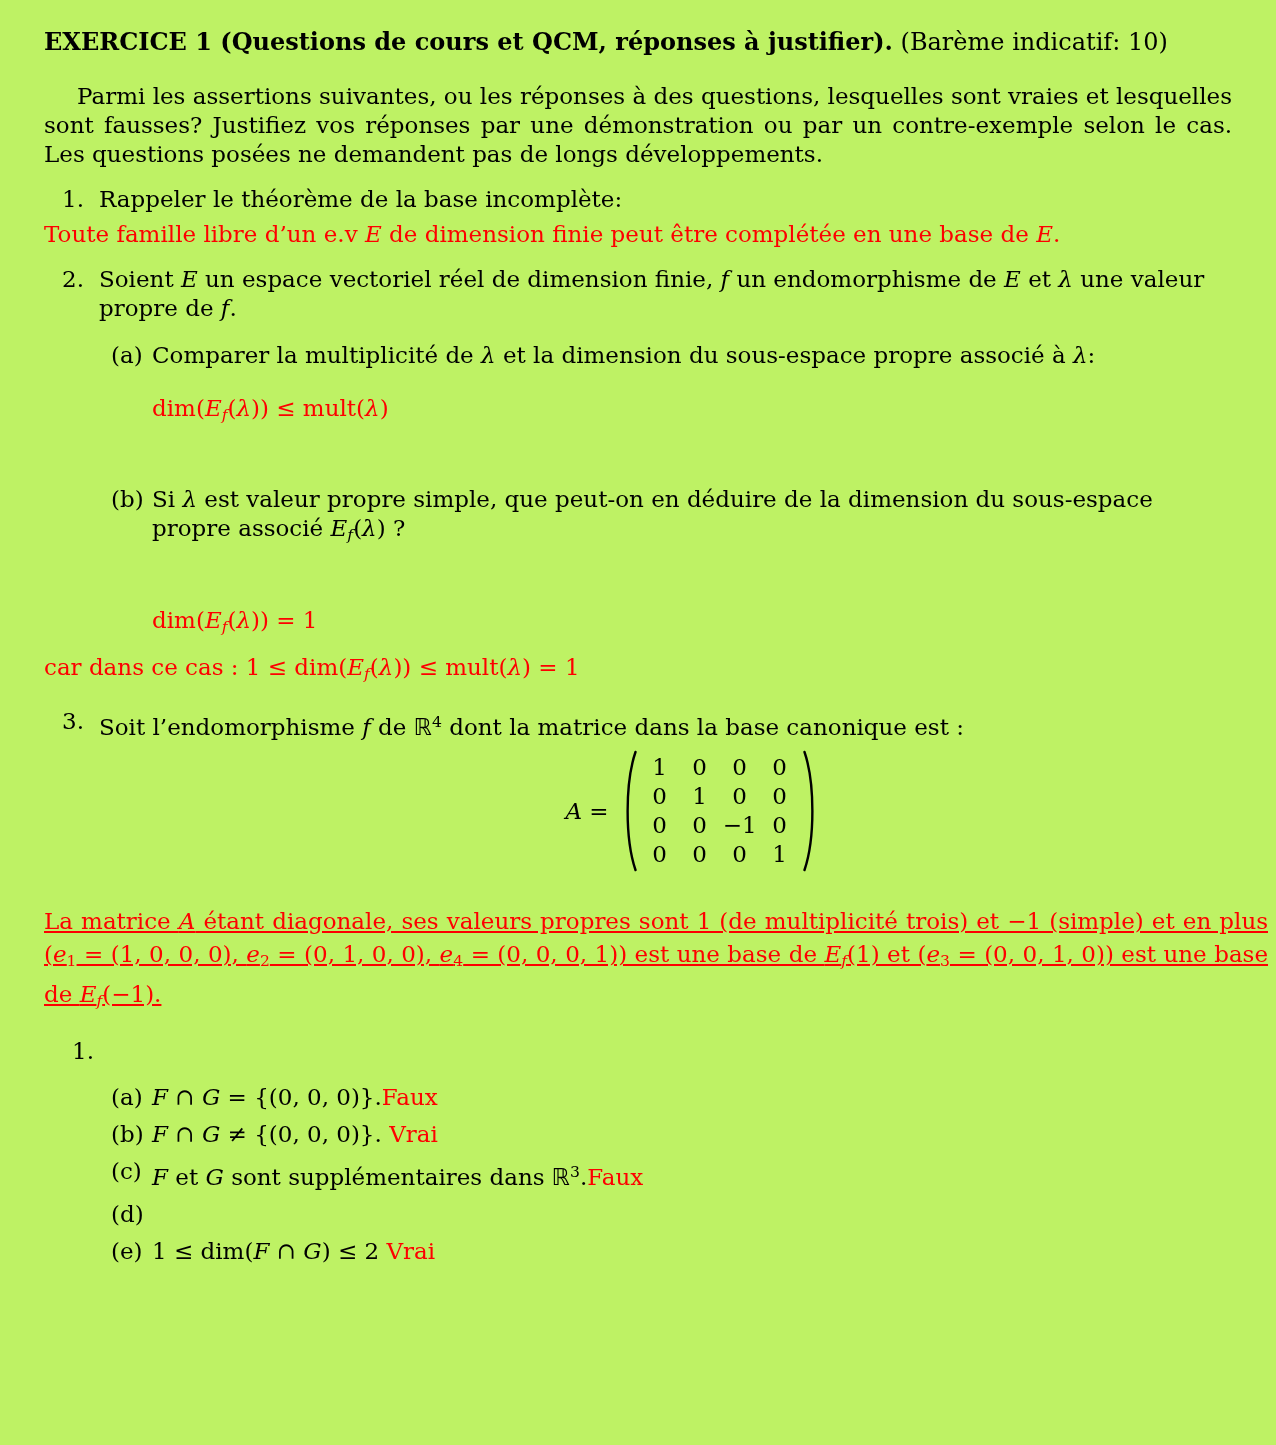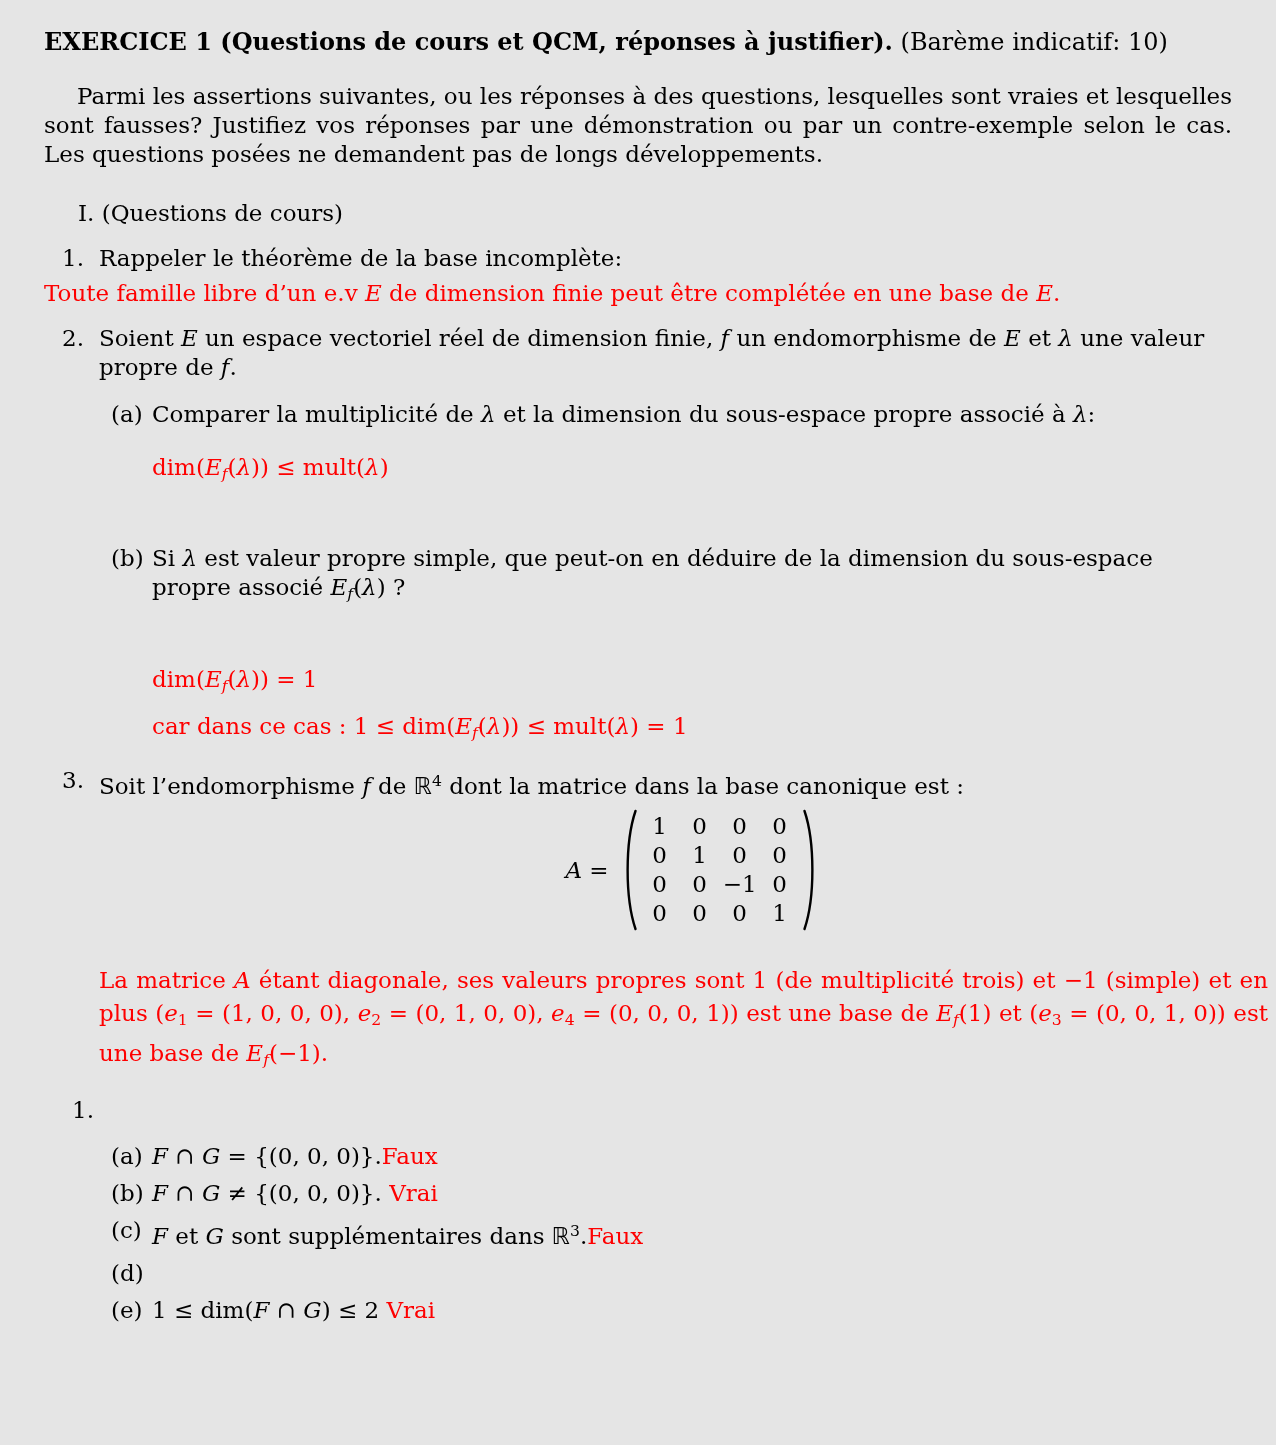--- a/index.html
+++ b/index.html
@@ -1,20 +1,20 @@
 <!DOCTYPE html>
 <html lang="fr"><head>
 <meta charset="utf-8">
 <style>
   html, body { margin: 0; padding: 0; background: #ffffff; }
   .page {
     position: relative;
     width: 1276px;
     height: 1445px;
-    background: #e5e5e5;
+    background: #bef264;
     color: #000000;
     font-family: "DejaVu Serif", "Liberation Serif", serif;
     font-size: 23px;
     line-height: 29px;
     box-sizing: border-box;
     padding: 26px 44px 0 44px;
     overflow: hidden;
   }
   .red { color: #fe0000; }
 
@@ -48,65 +48,64 @@
   .q2brow { margin-top: 56px; margin-left: 67px; }
   .subrow .qnum { flex: 0 0 41px; }
 
   .answer-line-1 { margin-top: 6px; }
 
   .eq-center {
     margin-left: 108px;
   }
   .eq-1 { margin-top: 24px; }
   .eq-2 { margin-top: 56px; }
-  .answer-note { margin-top: 12px; margin-left: 108px; }
+  .answer-note { margin-top: 12px; }
 
   .matrix-block { margin-top: 8px; margin-left: 108px; text-align: center; }
   .matrix-inline { display: inline-flex; align-items: center; }
   .matrix-lhs { margin-right: 12px; }
   .mparen { display: block; height: 124px; width: 17px; }
   .mgrid { display: inline-block; padding: 2px 2px; }
   .mrow { display: flex; }
   .mcell {
     display: inline-block;
     width: 40px;
     height: 29px;
     line-height: 29px;
     text-align: center;
   }
 
   .followup { margin-top: 20px; margin-left: 55px; }
 
   .answer-par-q3 {
     margin-top: 32px;
-    margin-left: 55px;
     margin-right: -36px;
     text-align: justify;
     line-height: 33px;
+    text-decoration: underline;
   }
 
   .p2q1row { margin-top: 20px; margin-left: 28px; }
   .p2q1row .qnum { flex: 0 0 33px; }
 
   .vf-item { margin-left: 67px; }
   .vf-first { margin-top: 17px; }
   .vf-next  { margin-top: 8px; }
 </style>
 </head>
 <body>
 
 <div class="page">
 
   <div class="title">
     <span class="title-bold">EXERCICE 1 (Questions de cours et QCM, réponses à justifier).</span><span> (Barème indicatif: 10)</span>
   </div>
 
   <div class="intro">Parmi les assertions suivantes, ou les réponses à des questions, lesquelles sont vraies et lesquelles sont fausses? Justifiez vos réponses par une démonstration ou par un contre-exemple selon le cas. Les questions posées ne demandent pas de longs développements.</div>
 
-  <div class="sec-head-1">I. (Questions de cours)</div>
 
   <div class="qrow q1row">
     <span class="qnum">1.</span>
     <span>Rappeler le théorème de la base incomplète:</span>
   </div>
   <div class="answer-line-1 red"><span>Toute famille libre d’un e.v </span><span class="s-i">E</span><span> de dimension finie peut être complétée en une base de </span><span class="s-i">E</span><span>.</span></div>
 
   <div class="qrow q2row">
     <span class="qnum">2.</span>
     <span><span>Soient </span><span class="s-i">E</span><span> un espace vectoriel réel de dimension finie, </span><span class="s-i">f</span><span> un endomorphisme de </span><span class="s-i">E</span><span> et </span><span class="s-i">λ</span><span> une valeur propre de </span><span class="s-i">f</span><span>.</span></span>

